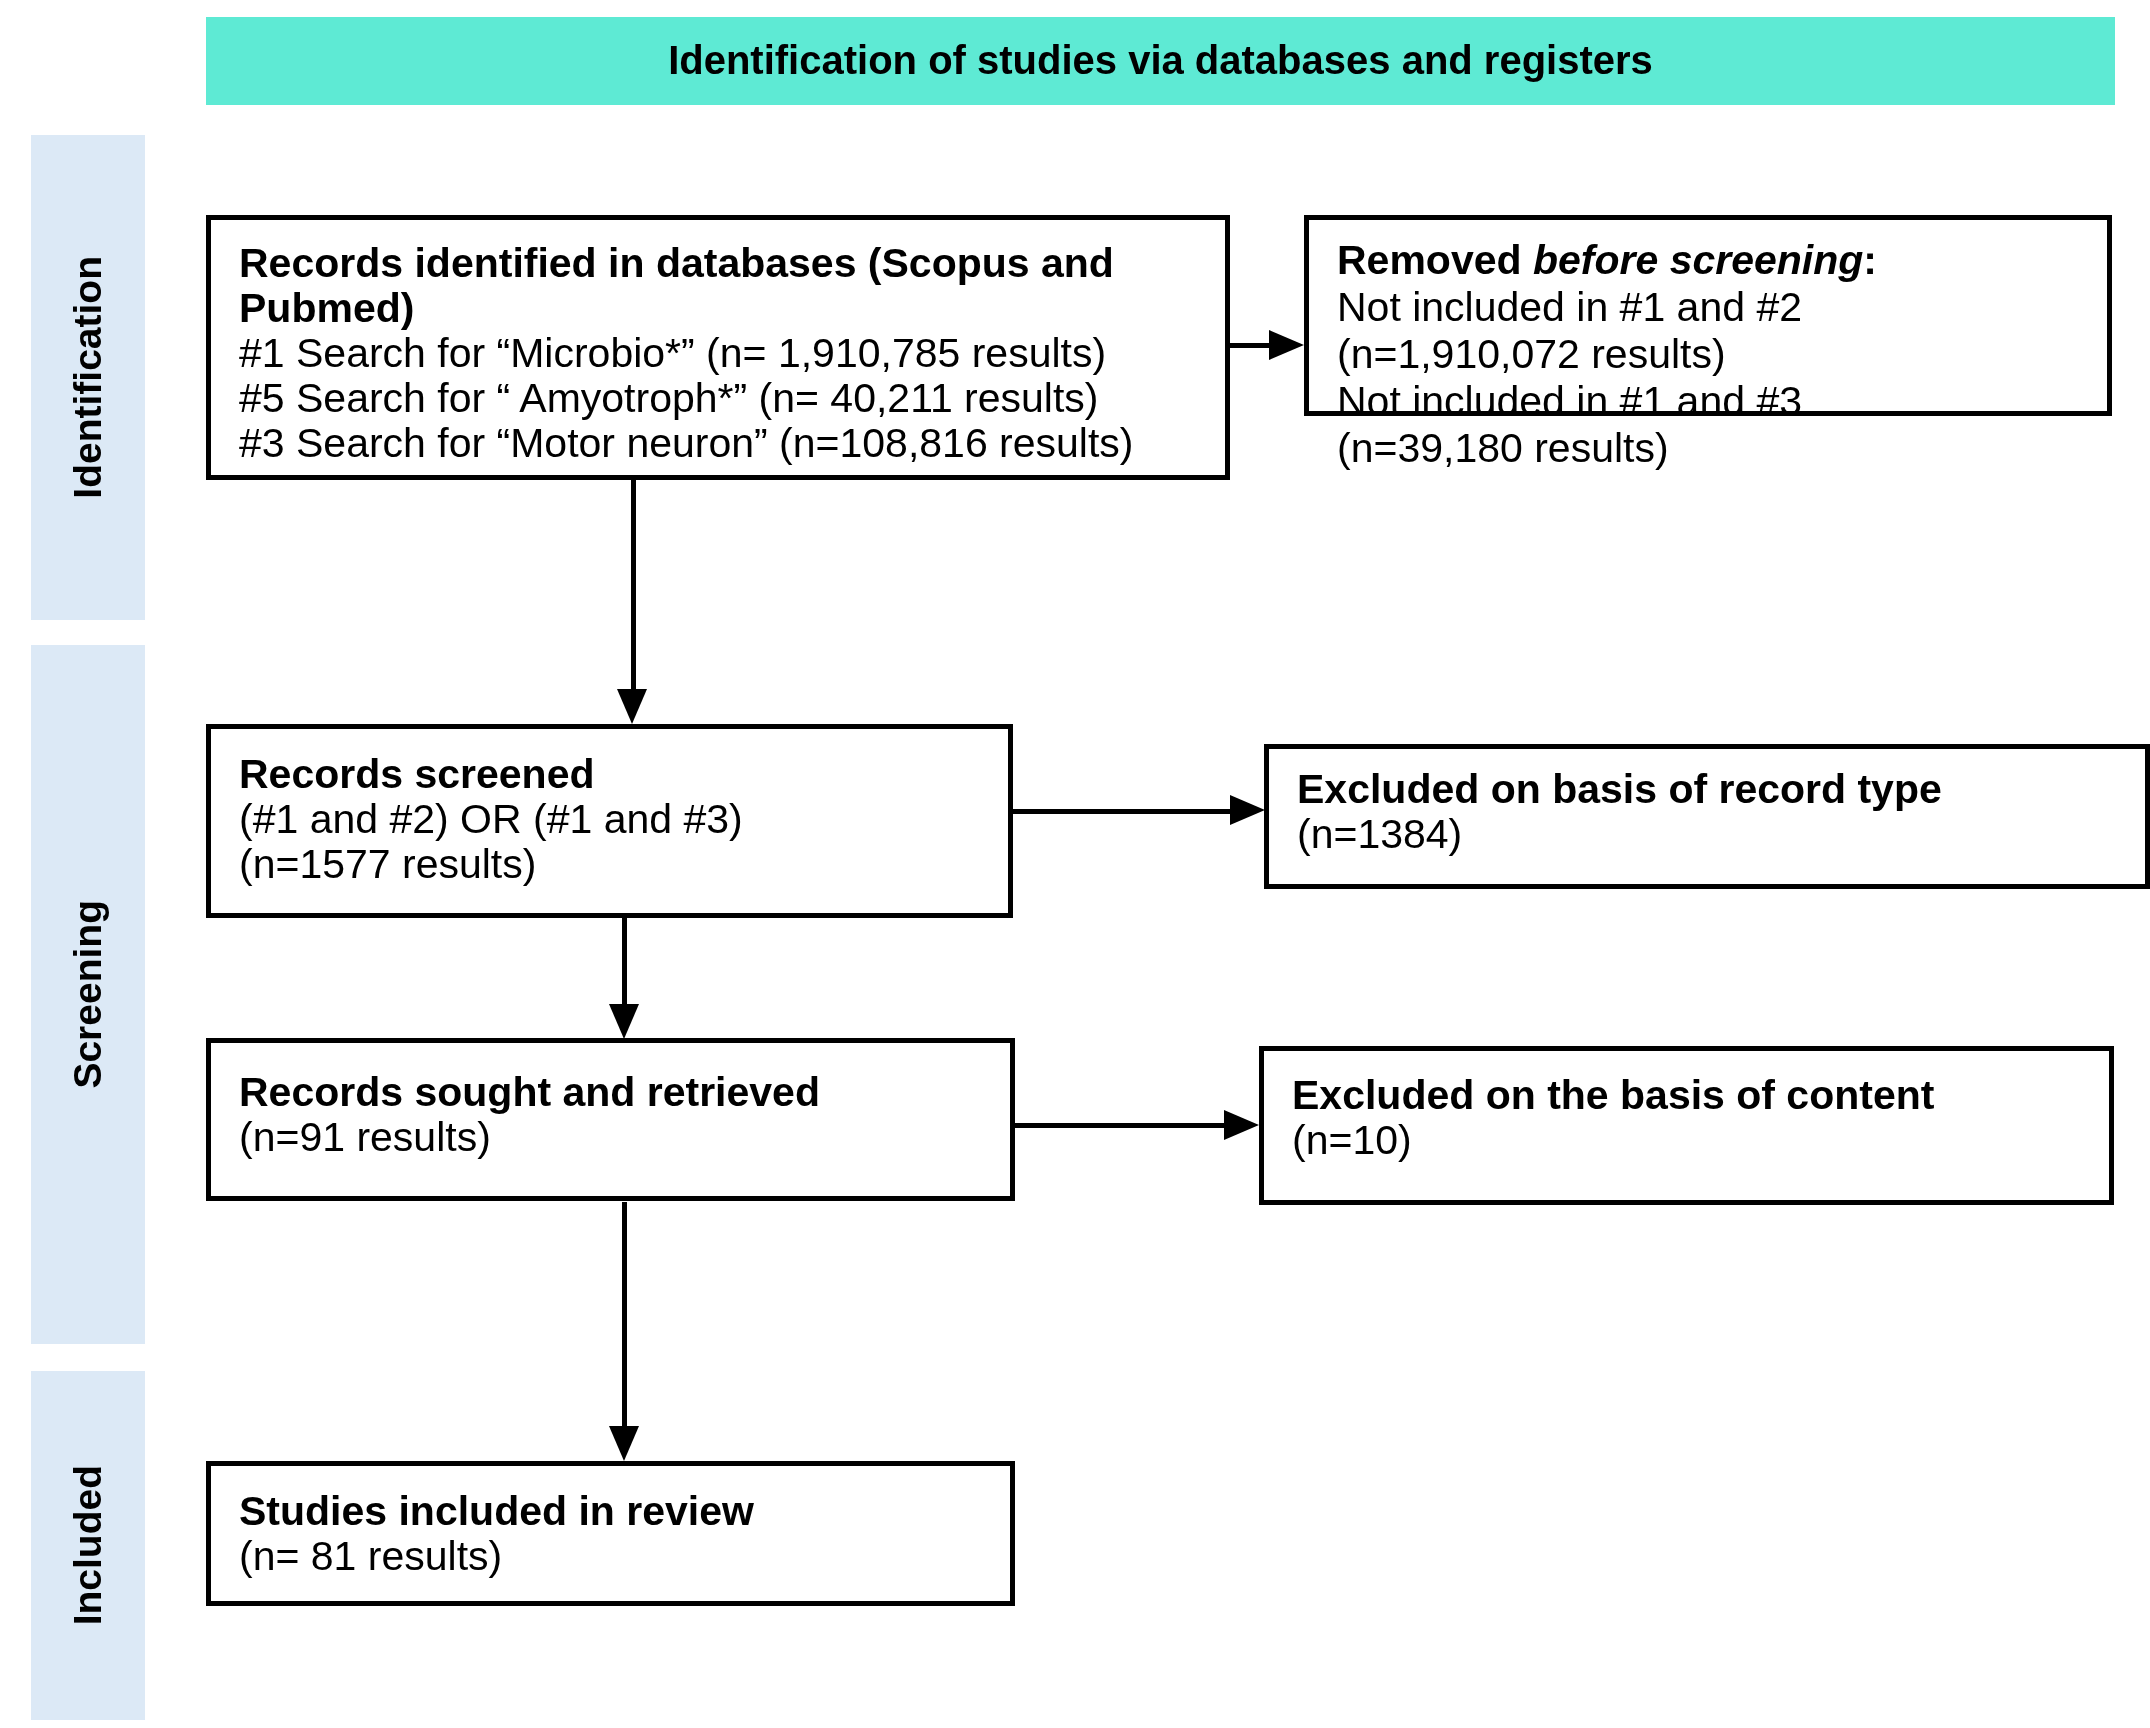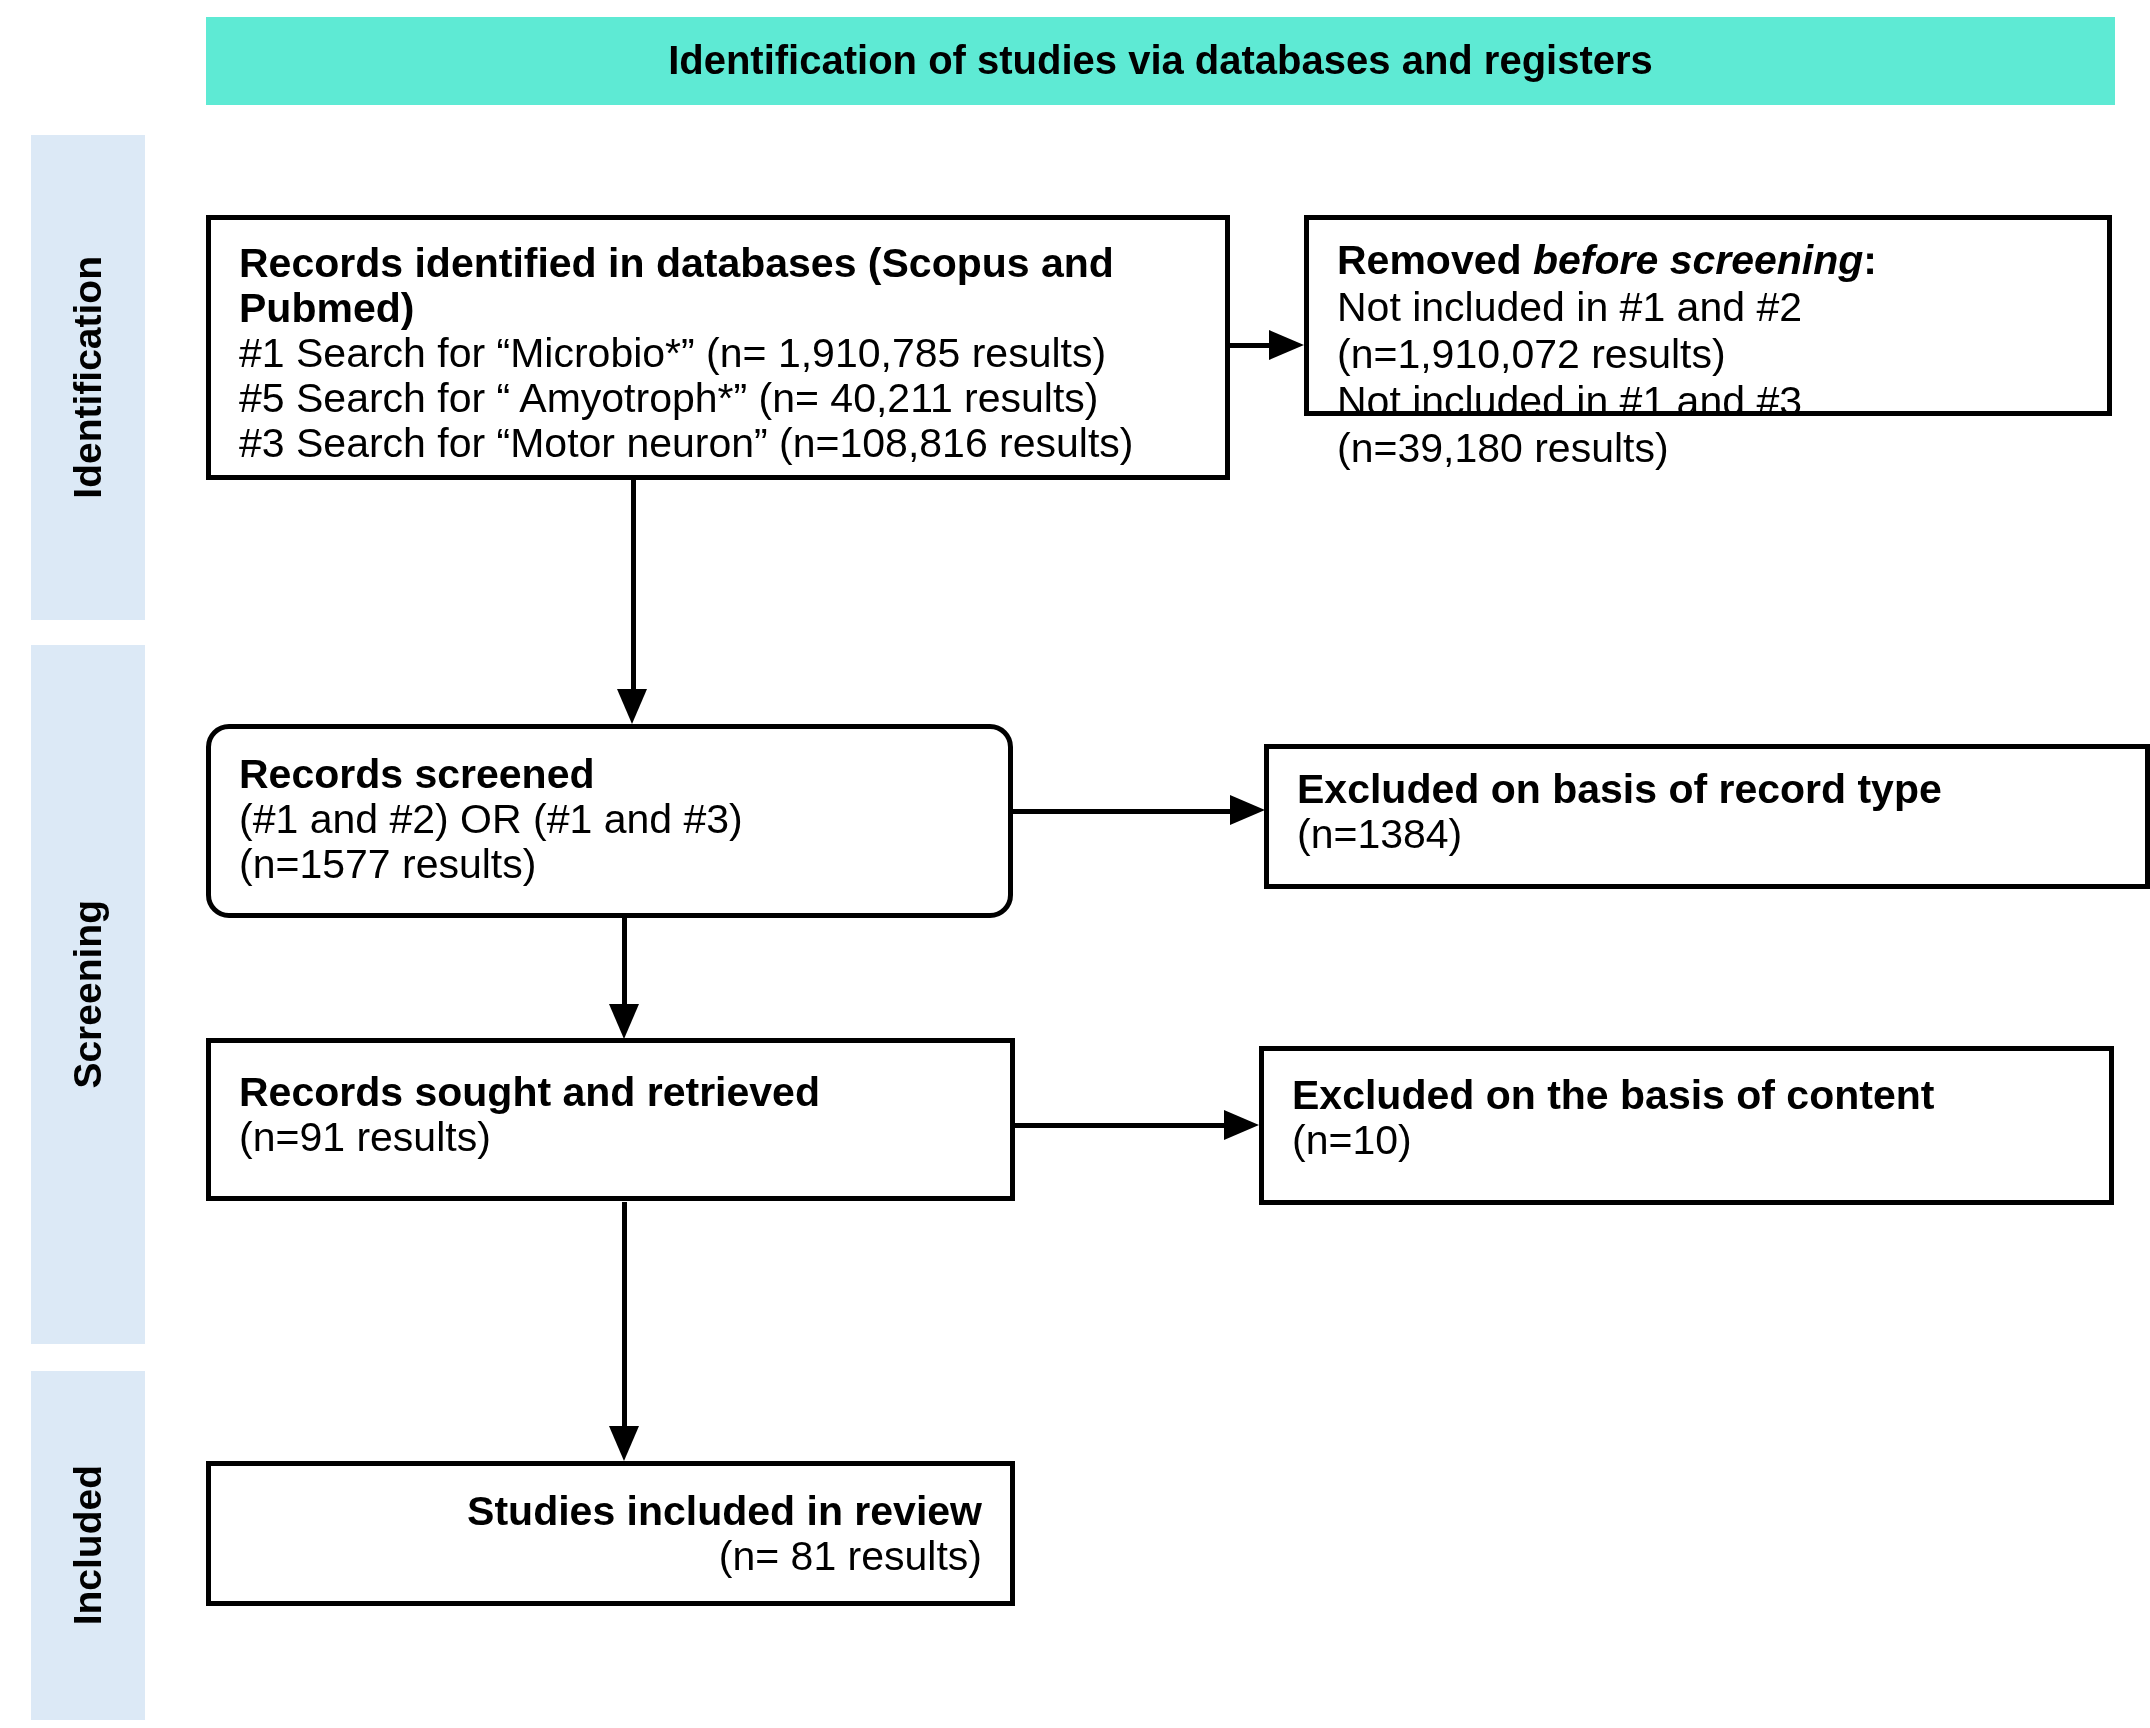--- a/index.html
+++ b/index.html
@@ -88,42 +88,42 @@
 <div class="box box-removed" style="border-color: rgb(0, 0, 0);">
   <div>
     <span class="bold">Removed </span><span class="bolditalic">before screening</span><span class="bold">:</span>
   </div>
   <div>Not included in #1 and #2</div>
   <div>(n=1,910,072 results)</div>
   <div>Not included in #1 and #3</div>
   <div>(n=39,180 results)</div>
 </div>
 
-<div class="box box-screened" style="border-color: rgb(0, 0, 0); border-radius: 23px;">
+<div class="box box-screened" style="border-color: rgb(0, 0, 0);">
   <div class="bold">Records screened</div>
   <div>(#1 and #2) OR (#1 and #3)</div>
   <div>(n=1577 results)</div>
 </div>
 
 <div class="box box-excluded-type" style="border-color: rgb(0, 0, 0);">
   <div class="bold">Excluded on basis of record type</div>
   <div>(n=1384)</div>
 </div>
 
 <div class="box box-sought" style="border-color: rgb(0, 0, 0);">
   <div class="bold">Records sought and retrieved</div>
   <div>(n=91 results)</div>
 </div>
 
 <div class="box box-excluded-content" style="border-color: rgb(0, 0, 0);">
   <div class="bold">Excluded on the basis of content</div>
   <div>(n=10)</div>
 </div>
 
-<div class="box box-included" style="border-color: rgb(0, 0, 0); text-align: right;">
+<div class="box box-included" style="border-color: rgb(0, 0, 0);">
   <div class="bold">Studies included in review</div>
   <div>(n= 81 results)</div>
 </div>
 
 <div class="aline a1-line" style="background: rgb(0, 0, 0);"></div>
 <div class="ahead right a1-head" style="border-left-color: rgb(0, 0, 0);"></div>
 
 <div class="aline a2-line" style="background: rgb(0, 0, 0);"></div>
 <div class="ahead down a2-head" style="border-top-color: rgb(0, 0, 0);"></div>
 

